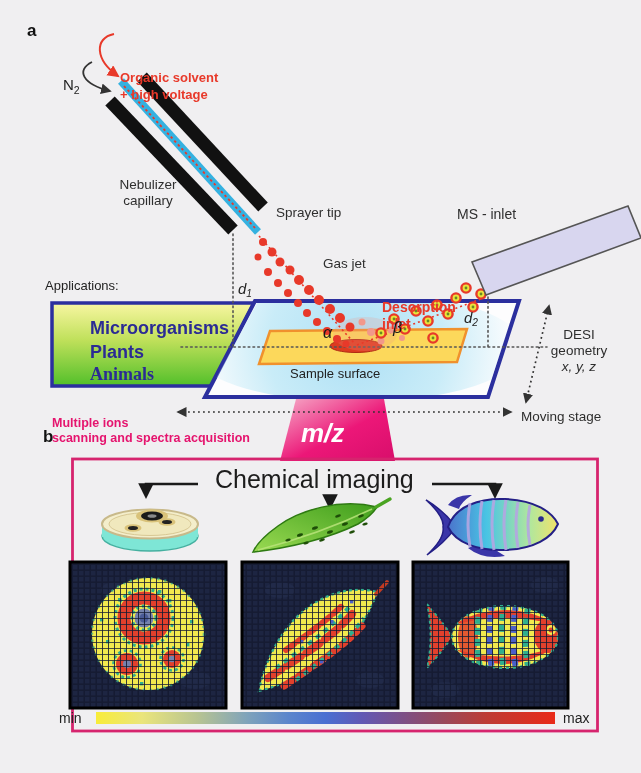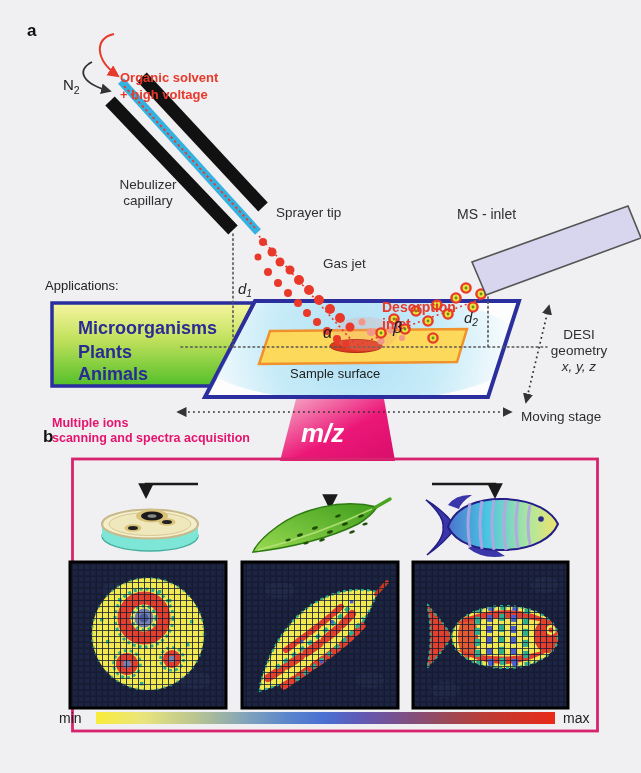--- a/index.html
+++ b/index.html
@@ -6,21 +6,21 @@
   .fig{position:relative;width:641px;height:773px;background:#f0eff1;
        font-family:"Liberation Sans",sans-serif;overflow:hidden;}
   svg.art{position:absolute;left:0;top:0;}
   .lbl{position:absolute;line-height:1.06;color:#2b2b2b;white-space:nowrap;}
   .tag{font-weight:bold;font-size:17px;color:#111;}
   .red{color:#e8392a;font-weight:bold;font-size:13px;margin-top:44px;}
   .blk13{font-size:13px;color:#222;}
   .blk135{font-size:13.5px;color:#2e2e2e;}
   .blk14{font-size:14px;color:#2e2e2e;}
   .title-big{font-size:27px;color:#1c1c1c;letter-spacing:.5px;}
-  .navy-item{font-weight:bold;font-size:18px;color:#2b2b94;line-height:1.25;}
+  .navy-item{font-weight:bold;font-size:18px;color:#2b2b94;line-height:1.25;margin-left:12px;}
   .ital{font-style:italic;}
   .dsub{font-style:italic;font-size:15px;color:#222;}
   .dsub sub{font-size:.68em;vertical-align:-0.3em;}
   .greek{font-style:italic;font-size:16px;color:#1a1a1a;}
   .mz{font-weight:bold;font-style:italic;font-size:26px;color:#ffffff;}
   .pink{color:#e5146e;font-weight:bold;font-size:12.5px;}
   .chem{font-size:25px;color:#1c1c1c;}
   .cb{font-size:14px;color:#222;}
   .center{text-align:center;}
 </style>
@@ -353,21 +353,21 @@
 
 <div class="lbl blk135" style="left:323px;top:257px;">Gas jet</div>
 
 <div class="lbl red" style="left:382px;top:256px;font-size:14px;">Desorption</div>
 <div class="lbl red" style="left:382px;top:273px;font-size:14px;">inlet</div>
 
 <div class="lbl blk13" style="left:45px;top:279px;">Applications:</div>
 
 <div class="lbl navy-item" style="left:78px;top:317px;">Microorganisms</div>
 <div class="lbl navy-item" style="left:78px;top:341px;">Plants</div>
-<div class="lbl navy-item" style="left:78px;top:363px;">Animals</div>
+<div class="lbl navy-item" style="left:78px;top:363px;font-family:Liberation Serif, serif;">Animals</div>
 
 <div class="lbl dsub" style="left:238px;top:281px;"><span>d</span><sub>1</sub></div>
 <div class="lbl dsub" style="left:464px;top:310px;"><span>d</span><sub>2</sub></div>
 
 <div class="lbl greek" style="left:323px;top:325px;">α</div>
 <div class="lbl greek" style="left:393px;top:320px;">β</div>
 
 <div class="lbl blk13" style="left:290px;top:367px;">Sample surface</div>
 
 <div class="lbl blk135 center" style="left:546px;top:328px;width:66px;">DESI</div>
@@ -375,17 +375,18 @@
 <div class="lbl blk135 center ital" style="left:546px;top:360px;width:66px;">x, y, z</div>
 
 <div class="lbl blk135" style="left:521px;top:410px;">Moving stage</div>
 
 <div class="lbl mz" style="left:301px;top:420px;">m/z</div>
 
 <div class="lbl tag" style="left:43px;top:428px;">b</div>
 <div class="lbl pink" style="left:52px;top:417px;">Multiple ions</div>
 <div class="lbl pink" style="left:52px;top:432px;">scanning and spectra acquisition</div>
 
+<div class="lbl chem" style="left:215px;top:466px;">Chemical imaging</div>
 
 <div class="lbl cb" style="left:59px;top:711px;">min</div>
 <div class="lbl cb" style="left:563px;top:711px;">max</div>
 
 </div>
 
 </body></html>

